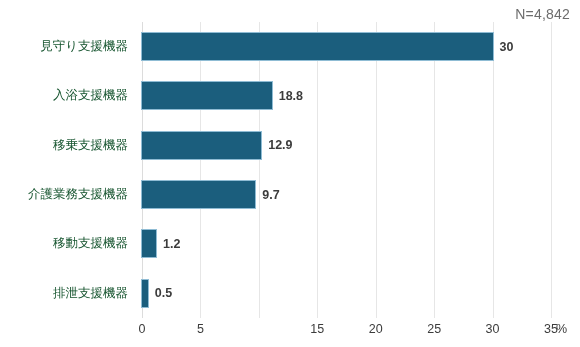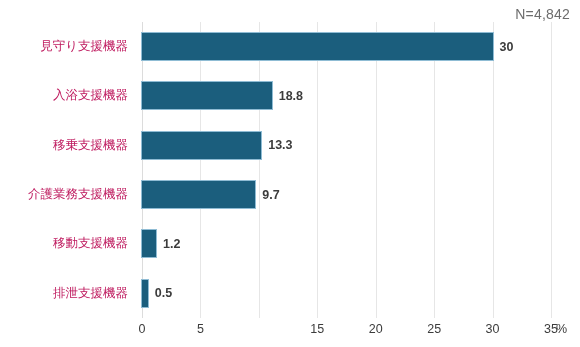--- a/index.html
+++ b/index.html
@@ -101,21 +101,21 @@
     flex-direction: column;
   }
   .cat-label {
     flex: 1 1 0;
     display: flex;
     align-items: center;
     justify-content: flex-end;
     padding-right: 8px;
     box-sizing: border-box;
     font-size: 12.5px;
-    color: #be185d;
+    color: #14532d;
     white-space: nowrap;
   }
 
   
   .x-ticks {
     position: absolute;
     left: 142px;
     top: 322px;
     width: 409px;
     height: 20px;
@@ -170,21 +170,21 @@
           <span class="bar-value">30</span>
         </div>
       </div>
       <div class="row">
         <div class="bar" style="width: 129.711px;">
           <span class="bar-value">18.8</span>
         </div>
       </div>
       <div class="row">
         <div class="bar" style="width: 119.194px;">
-          <span class="bar-value">13.3</span>
+          <span class="bar-value">12.9</span>
         </div>
       </div>
       <div class="row">
         <div class="bar" style="width: 113.351px;">
           <span class="bar-value">9.7</span>
         </div>
       </div>
       <div class="row">
         <div class="bar" style="width: 14.0229px;">
           <span class="bar-value">1.2</span>

